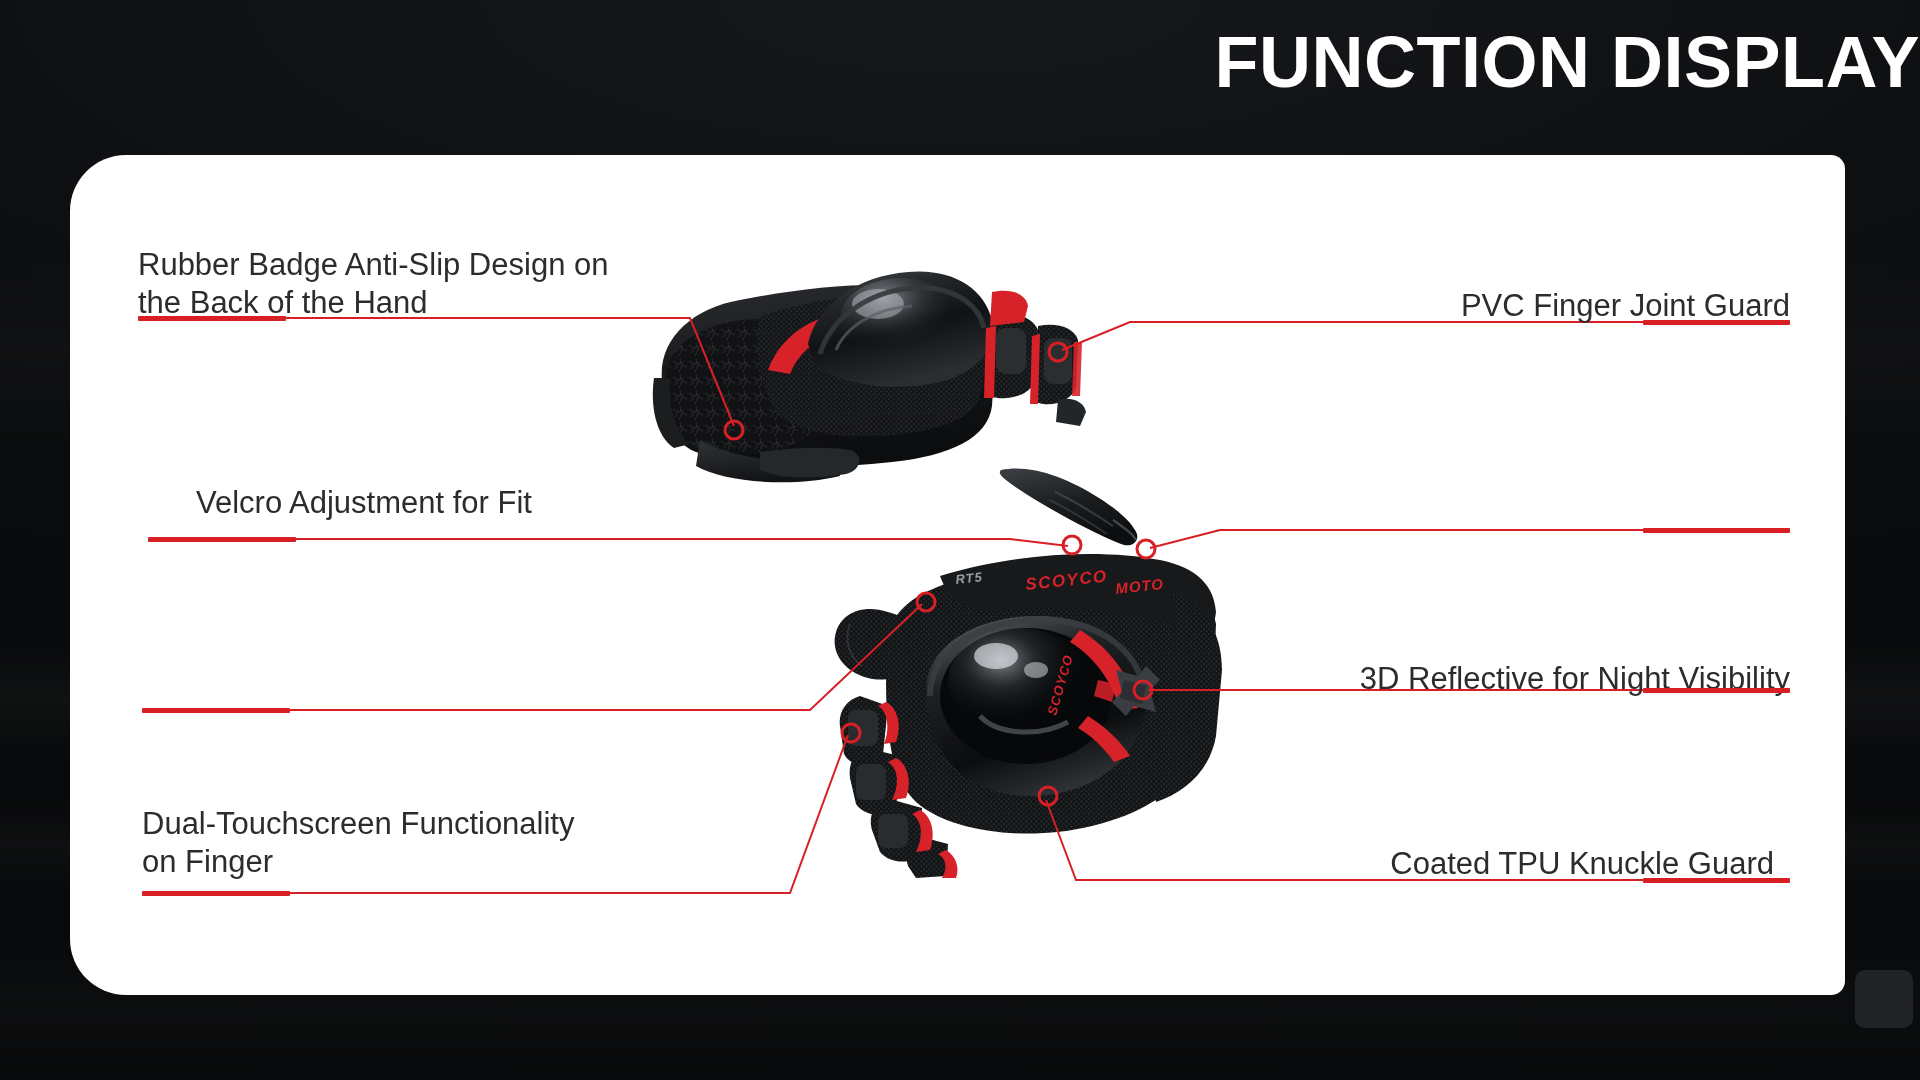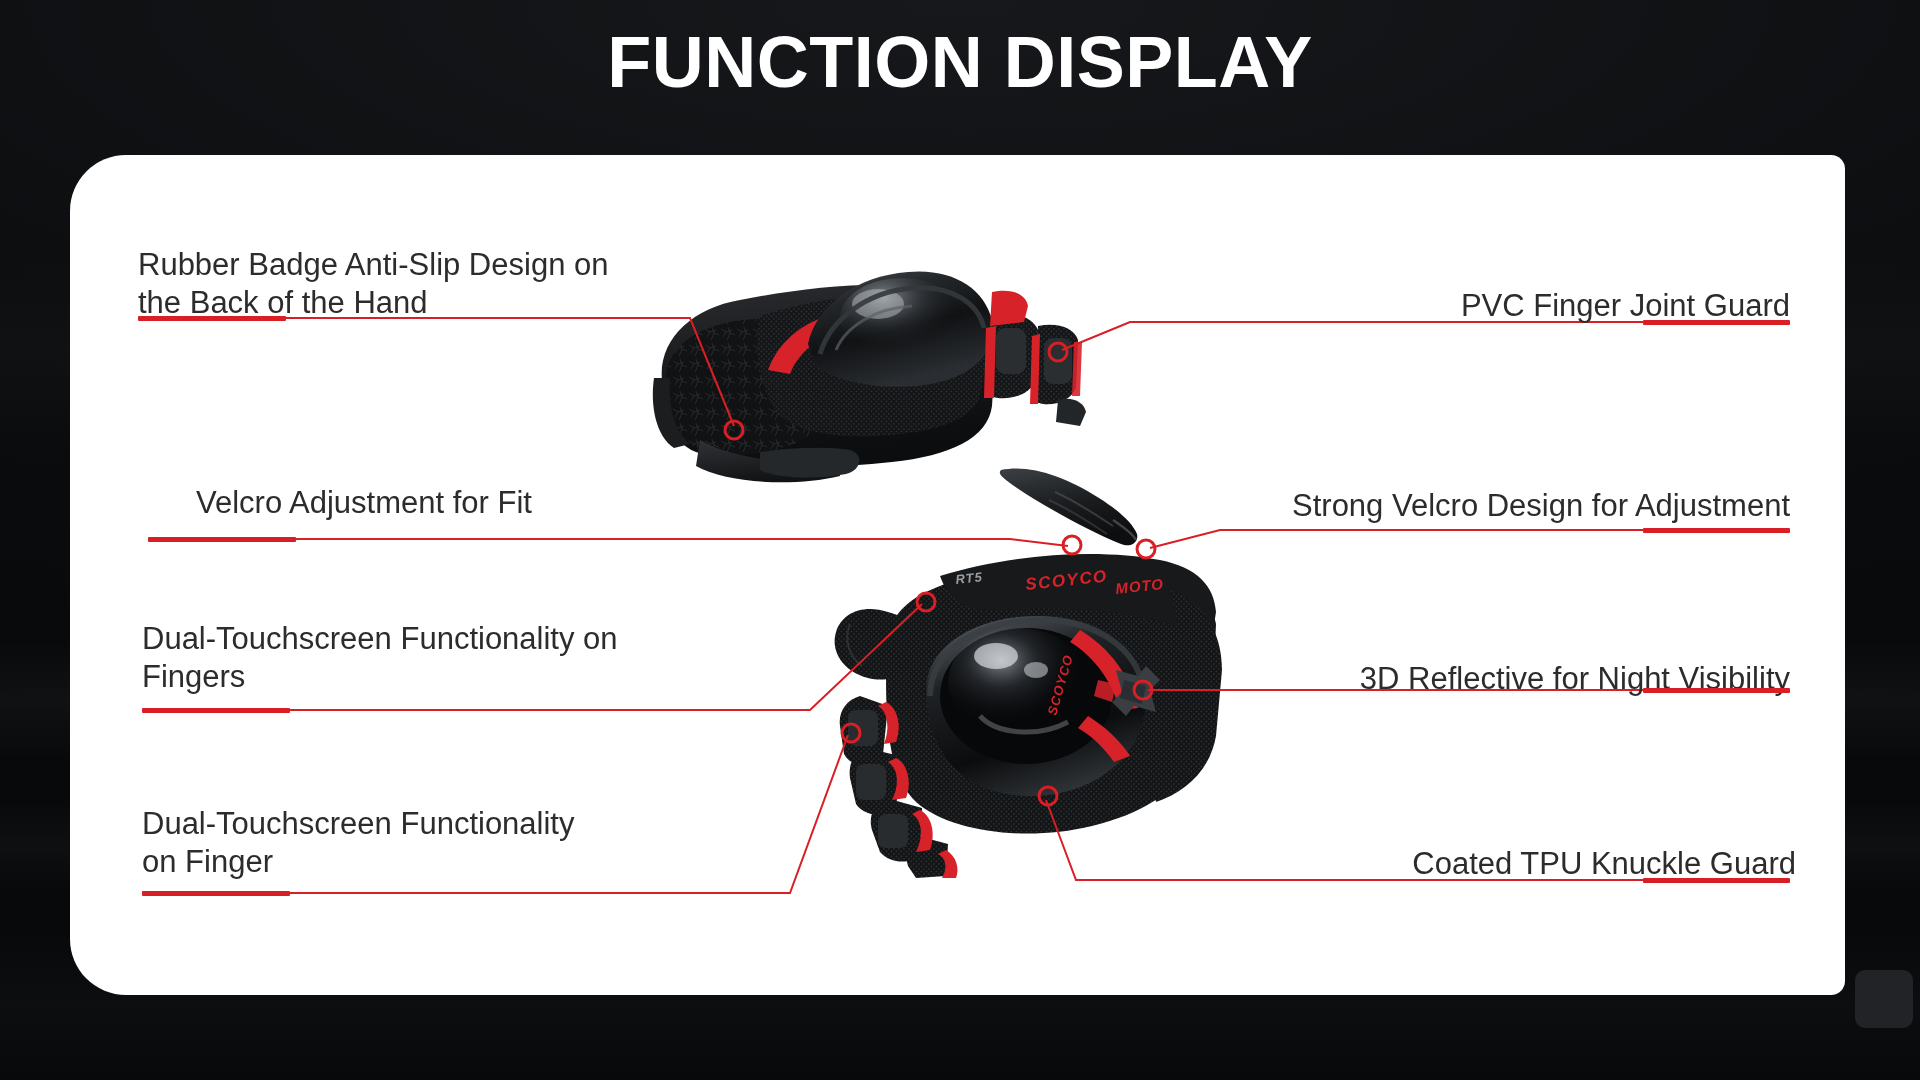--- a/index.html
+++ b/index.html
@@ -31,21 +31,21 @@
     background:linear-gradient(180deg, rgba(255,255,255,0.00), rgba(255,255,255,0.028), rgba(255,255,255,0.00)); }
   .bg-band.b3 { top:930px;  height:150px;
     background:linear-gradient(180deg, rgba(255,255,255,0.00), rgba(255,255,255,0.02), rgba(255,255,255,0.00)); }
   .bg-band.b4 { top:250px;  height:200px;
     background:linear-gradient(180deg, rgba(255,255,255,0.00), rgba(255,255,255,0.018), rgba(255,255,255,0.00)); }
 
   
   #title {
     position:absolute;
     top:22px; left:0; width:100%;
-    text-align:center;
+    text-align:right;
     color:#ffffff;
     font-size:72px;
     font-weight:bold;
     letter-spacing:0.5px;
     line-height:1.12;
     font-family:"Liberation Sans", sans-serif;
   }
 
   
   #card {
@@ -326,33 +326,30 @@
     </g>
   </svg>
 
   <div class="label left" style="left:138px; top:246px; width:600px;">Rubber Badge Anti-Slip Design on
 the Back of the Hand</div>
   <div class="accent" style="left:138px; top:316px; width:148px;"></div>
 
   <div class="label left" style="left:148px; top:484px; width:600px;margin-left:48px;">Velcro Adjustment for Fit</div>
   <div class="accent" style="left:148px; top:537px; width:148px;"></div>
 
-  <div class="label left" style="left:142px; top:620px; width:600px;">Dual-Touchscreen Functionality on
-Fingers</div>
   <div class="accent" style="left:142px; top:708px; width:148px;"></div>
 
   <div class="label left" style="left:142px; top:805px; width:600px;">Dual-Touchscreen Functionality
 on Finger</div>
   <div class="accent" style="left:142px; top:891px; width:148px;"></div>
 
   <div class="label right" style="right:130px; top:279px; width:700px;margin-top:8px;">PVC Finger Joint Guard</div>
   <div class="accent" style="left:1643px; top:320px; width:147px;"></div>
 
-  <div class="label right" style="right:130px; top:487px; width:760px;">Strong Velcro Design for Adjustment</div>
   <div class="accent" style="left:1643px; top:528px; width:147px;"></div>
 
   <div class="label right" style="right:130px; top:660px; width:760px;">3D Reflective for Night Visibility</div>
   <div class="accent" style="left:1643px; top:688px; width:147px;"></div>
 
-  <div class="label right" style="right:124px; top:845px; width:760px;text-align:right;">Coated TPU Knuckle Guard</div>
+  <div class="label right" style="right:146px; top:845px; width:760px;text-align:right;">Coated TPU Knuckle Guard</div>
   <div class="accent" style="left:1643px; top:878px; width:147px;"></div>
 
 </div>
 
 </body></html>

